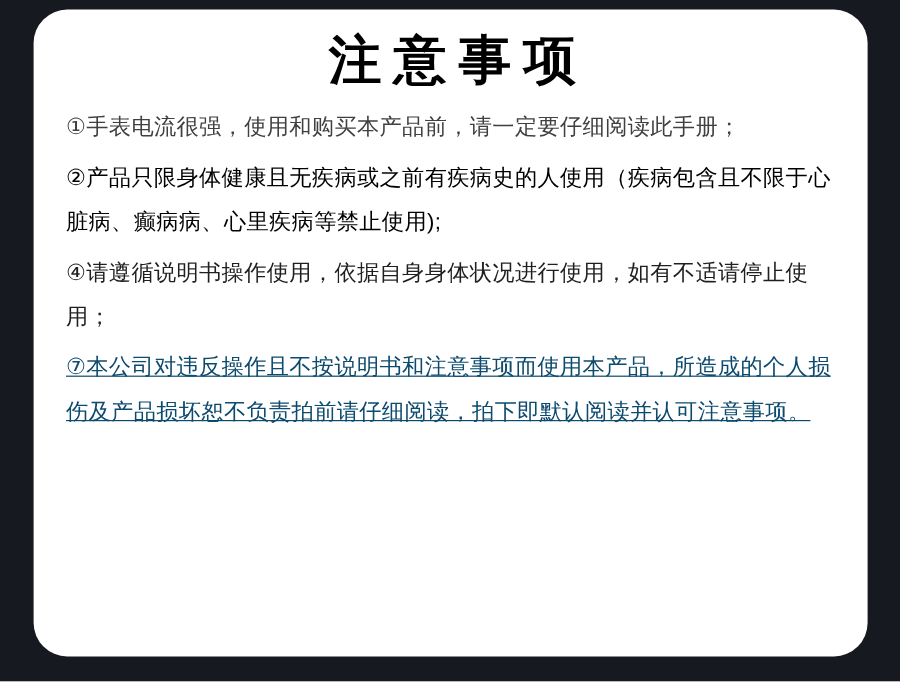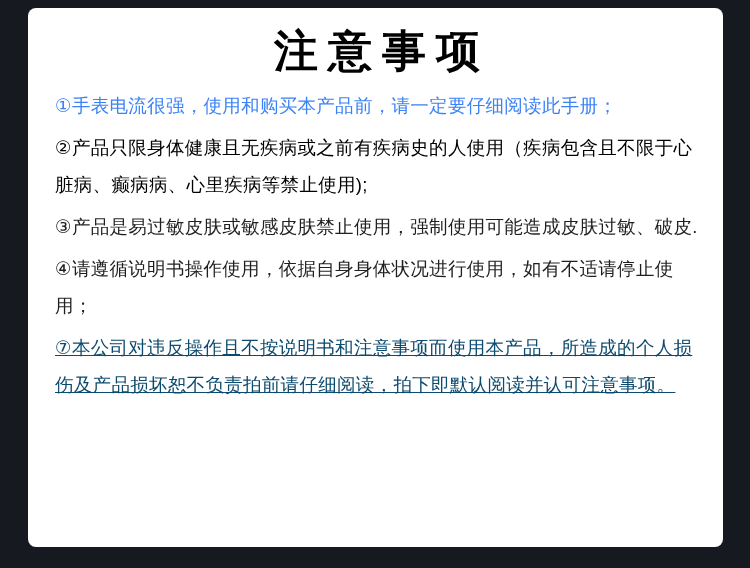--- a/index.html
+++ b/index.html
@@ -14,21 +14,21 @@
     width: 750px;
     height: 568px;
     overflow: hidden;
   }
   .card {
     position: absolute;
     left: 28px;
     top: 8px;
     width: 695px;
     height: 539px;
-    border-radius: 8px;
+    border-radius: 28px;
     box-sizing: border-box;
     padding: 18px 24px 0 27px;
   }
   .title {
     margin: 0;
     font-size: 44px;
     line-height: 50px;
     font-weight: 700;
     text-align: center;
     letter-spacing: 10px;
@@ -46,22 +46,21 @@
     letter-spacing: 0.3px;
   }
 </style>
 </head>
 <body>
 
 <div class="stage" style="background: rgb(23, 25, 32);">
   <div class="card" style="background: rgb(255, 255, 255);">
     <h1 class="title" style="color: rgb(0, 0, 0);">注意事项</h1>
     <div class="body">
-      <p class="item" style="color: #3b82f6;">①手表电流很强，使用和购买本产品前，请一定要仔细阅读此手册；</p>
+      <p class="item" style="color: #404040;">①手表电流很强，使用和购买本产品前，请一定要仔细阅读此手册；</p>
       <p class="item" style="color: #000000;">②产品只限身体健康且无疾病或之前有疾病史的人使用（疾病包含且不限于心
 脏病、癫病病、心里疾病等禁止使用);</p>
-      <p class="item" style="color: rgb(31, 31, 31);">③产品是易过敏皮肤或敏感皮肤禁止使用，强制使用可能造成皮肤过敏、破皮.</p>
       <p class="item" style="color: rgb(31, 31, 31);">④请遵循说明书操作使用，依据自身身体状况进行使用，如有不适请停止使用；</p>
       <p class="item" style="color: #0c4a6e; text-decoration: underline;">⑦本公司对违反操作且不按说明书和注意事项而使用本产品，所造成的个人损
 伤及产品损坏恕不负责拍前请仔细阅读，拍下即默认阅读并认可注意事项。</p>
     </div>
   </div>
 </div>
 
 </body></html>

